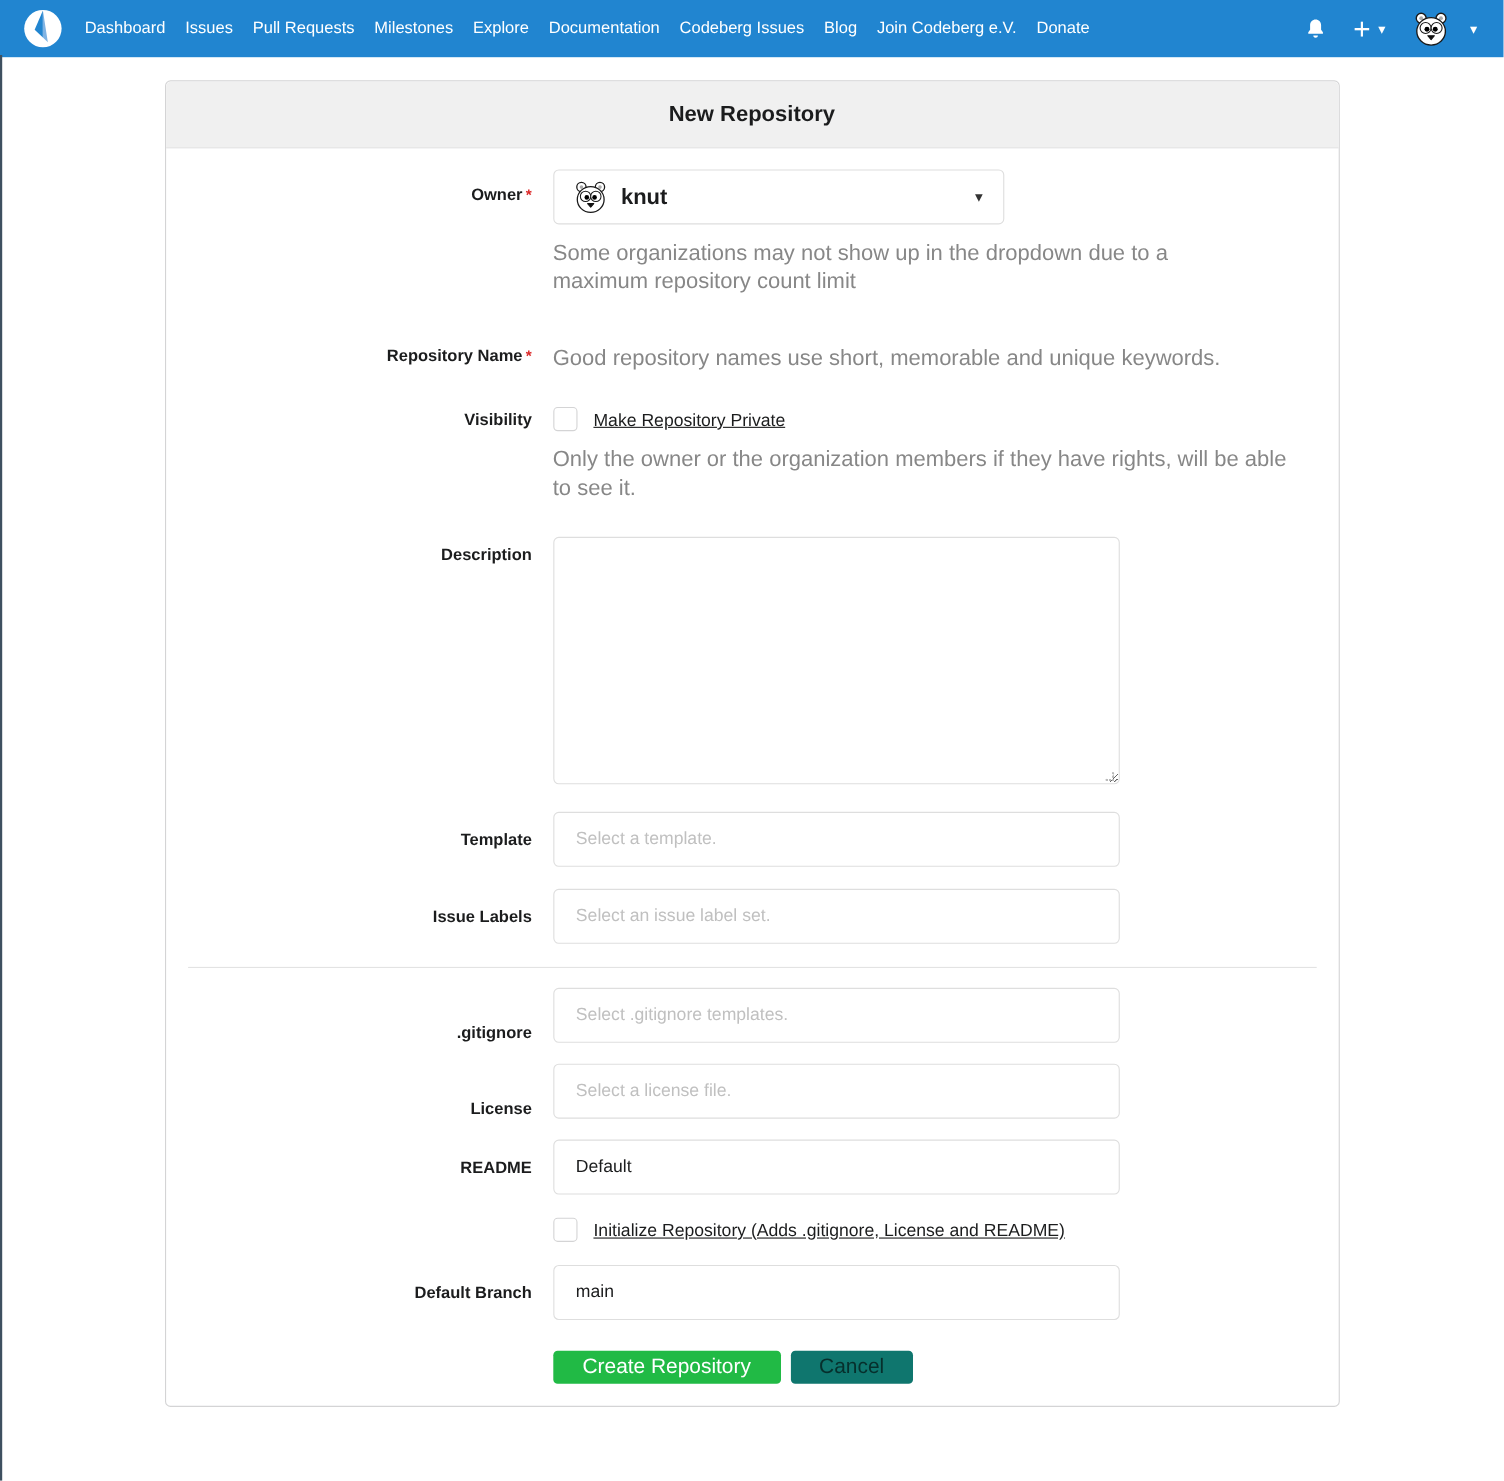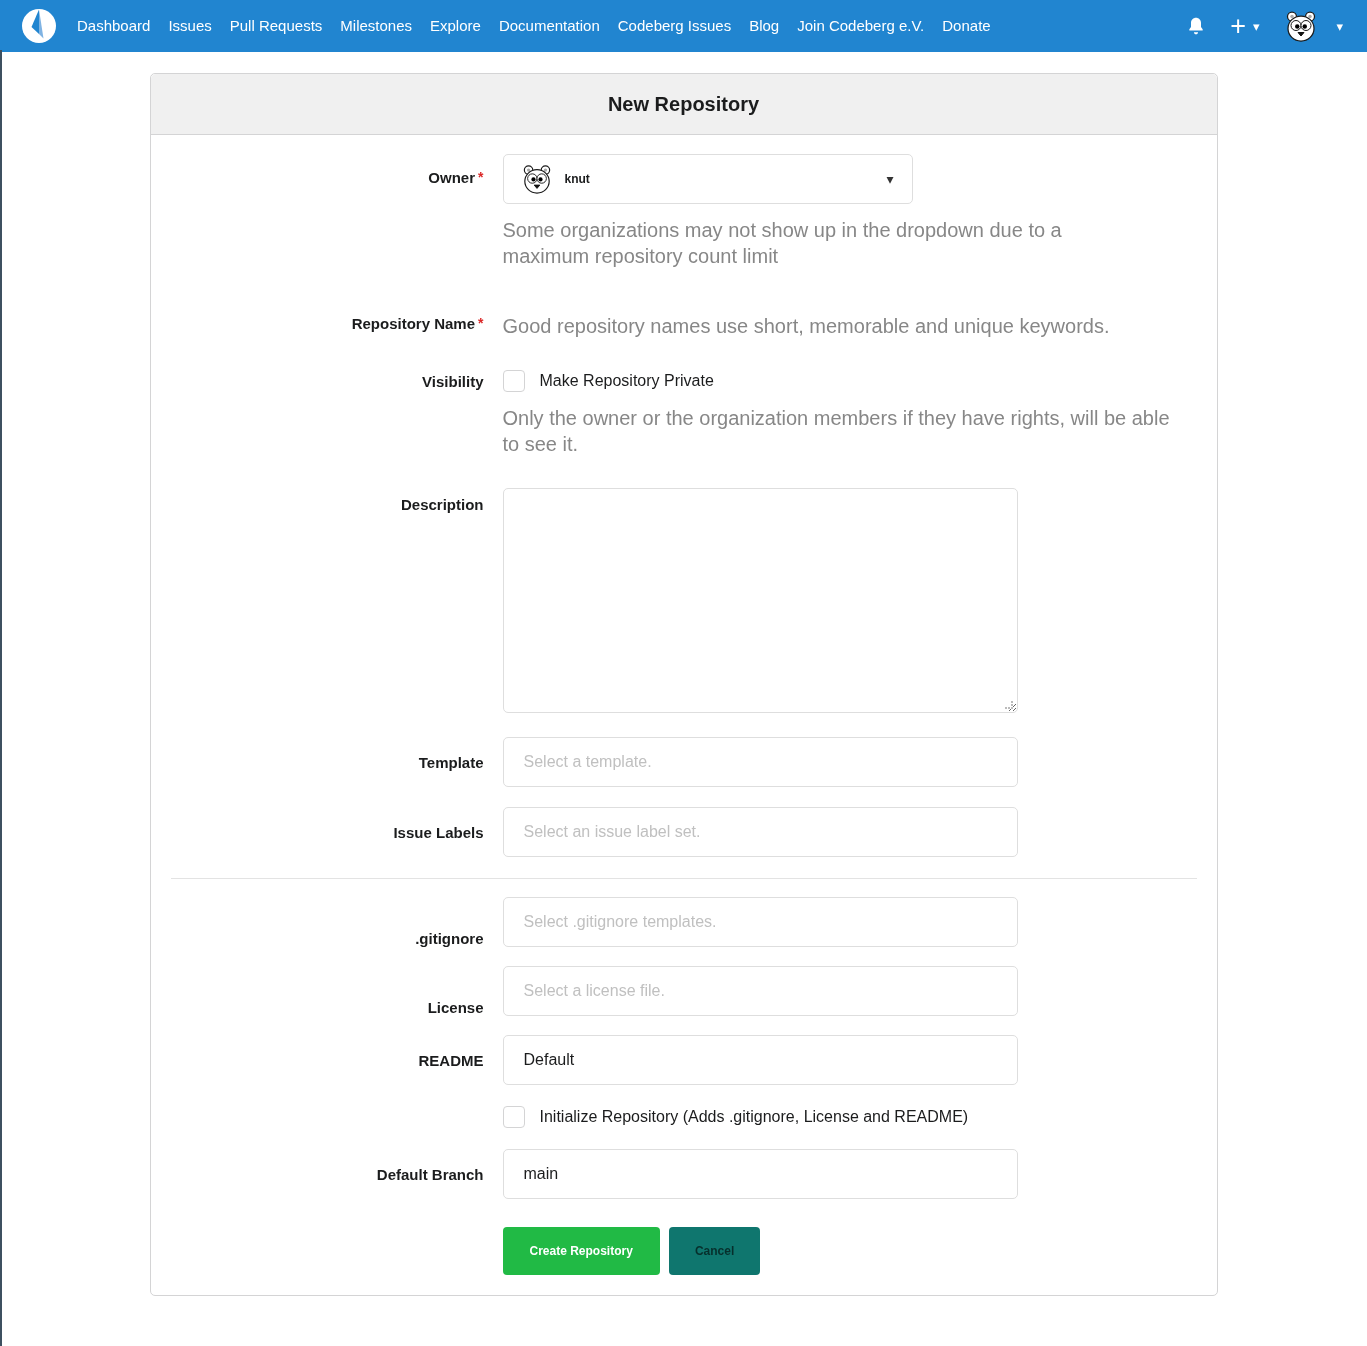--- a/index.html
+++ b/index.html
@@ -53,25 +53,25 @@
 
   .help { margin-top:13px; font-size:20px; color:#878787; line-height:26px; }
   .help-w620 { max-width:620px; }
   .help-w680 { max-width:680px; }
 
   
   .owner-select { width:410px; height:50px; border:1px solid #DEDEDE; border-radius:5px;
     display:flex; align-items:center; padding:0 18px; position:relative; cursor:pointer;
     background:#fff; }
   .owner-avatar { width:30px; height:30px; flex:0 0 auto; }
-  .owner-name { font-size:12px; font-weight:bold; margin-left:13px; }
+  .owner-name { font-size:20px; font-weight:bold; margin-left:13px; }
   .owner-caret { position:absolute; right:18px; color:#333; font-size:14px; }
 
   
-  .check-row { display:flex; align-items:center; }
+  .check-row { display:flex; align-items:flex-end;text-decoration:underline; }
   .checkbox { width:22px; height:22px; border:1px solid #D4D4D5; border-radius:4px;
     background:#fff; flex:0 0 auto; cursor:pointer; }
   .check-label { font-size:16px; margin-left:15px; cursor:pointer; }
 
   
   .desc-area { width:515px; height:225px; border:1px solid #DEDEDE; border-radius:5px;
     padding:12px 14px; font-size:16px; resize:vertical; outline:none; color:#1b1c1d;
     font-family:"Liberation Sans", sans-serif; position:relative; }
   .desc-wrap { position:relative; width:515px; }
   .resize-dots { position:absolute; right:5px; bottom:8px; width:8px; height:8px;
@@ -81,21 +81,21 @@
       radial-gradient(circle at 7px 7px, #bbb 1px, transparent 1.3px),
       radial-gradient(circle at 1px 7px, #bbb 1px, transparent 1.3px),
       radial-gradient(circle at 4px 7px, #bbb 1px, transparent 1.3px),
       radial-gradient(circle at 7px 4px, #bbb 1px, transparent 1.3px); }
 
   .divider { border:none; border-top:1px solid #E3E3E3; margin:21px 0 18px; }
   .desc-label { padding-top:8px; }
 
   
   .btn-row { display:flex; align-items:center; }
-  .btn { height:48px; border:none; border-radius:4px; font-size:12px; font-weight:bold;
+  .btn { height:30px; border:none; border-radius:4px; font-size:19px; font-weight:normal;
     cursor:pointer; font-family:"Liberation Sans", sans-serif; }
   .btn-green { background:#21BA45; color:#fff; padding:0 27px; }
   .btn-cancel { background:#0f766e; color:rgba(0,0,0,0.6); padding:0 26px; margin-left:9px; }
 </style>
 </head>
 <body>
 
 <div class="navbar">
   <svg class="logo" viewBox="0 0 36 36">
     <circle cx="18" cy="18" r="17" fill="#ffffff"></circle>

